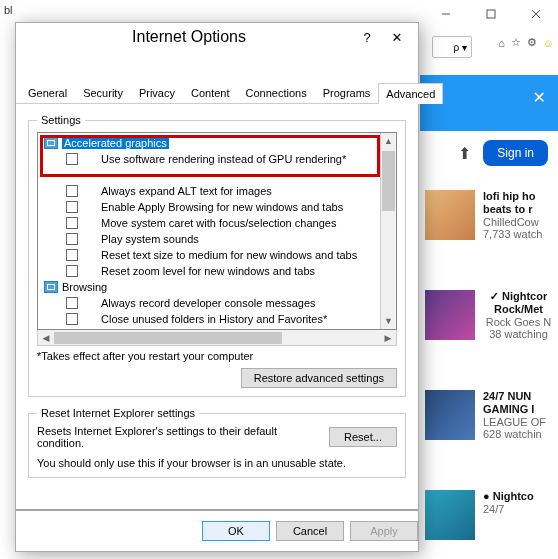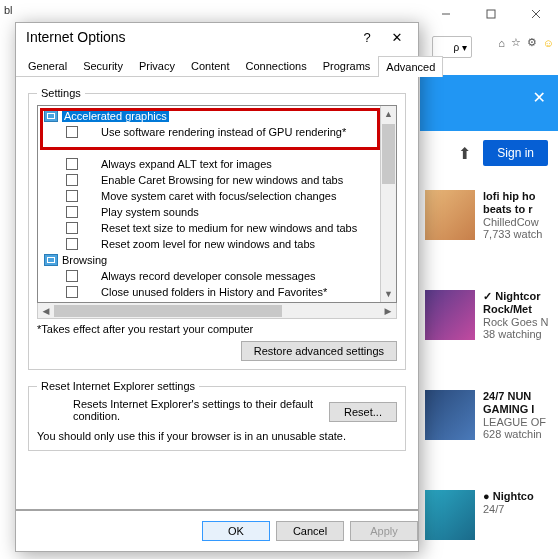--- a/index.html
+++ b/index.html
@@ -7,32 +7,32 @@
 .bg { position: absolute; inset: 0; }
 .title-buttons { position: absolute; top: 0; right: 0; display: flex; }
 .title-btn { width: 45px; height: 28px; display: flex; align-items: center; justify-content: center; color: #555; }
 .title-btn svg { width: 10px; height: 10px; }
 .chrome-icons { position: absolute; top: 36px; right: 4px; display: flex; align-items: center; gap: 6px; }
 .chrome-icons > * { color: #555; }
 .blue-banner { position: absolute; top: 75px; left: 420px; right: 0; height: 56px; background: #2196f3; }
 .blue-close { position: absolute; top: 88px; right: 12px; color: #fff; font-size: 16px; }
 .sign-area { position: absolute; top: 140px; right: 10px; display: flex; gap: 12px; align-items: center; }
 .upload-i { color: #444; }
-.signin-btn { background: #065fd4; color: #fff; padding: 6px 14px; border-radius: 2px; font-size: 12px; font-weight: 500; }
+.signin-btn { background: #065fd4; color: #fff; padding: 6px 14px; border-radius: 8px; font-size: 12px; font-weight: 500; }
 .video { position: absolute; left: 425px; right: 4px; display: flex; gap: 8px; }
 .thumb { width: 50px; height: 50px; background: #888; flex-shrink: 0; background-size: cover; }
 .vinfo { flex: 1; overflow: hidden; }
 .vtitle { font-size: 11px; font-weight: 700; color: #111; line-height: 1.2; white-space: nowrap; overflow: hidden; }
 .vchan, .vstats { font-size: 11px; color: #666; white-space: nowrap; overflow: hidden; }
 .dialog { position: absolute; left: 15px; top: 22px; width: 404px; height: 530px; background: #fff; border: 1px solid #aaa; box-shadow: 3px 3px 18px rgba(0,0,0,.35); display: flex; flex-direction: column; }
 .dlg-head { height: 28px; display: flex; align-items: center; padding: 0 6px 0 10px; }
-.dlg-title { flex: 1; font-size: 14px; }
+.dlg-title { flex: 1; font-size: 16px; text-align: center; }
 .dlg-help, .dlg-close { width: 30px; text-align: center; font-size: 13px; }
 .tabs { display: flex; padding: 4px 4px 0 4px; border-bottom: 1px solid #ccc; position: relative; }
-.tab { padding: 4px 7px; font-size: 11px; border: 1px solid transparent; border-bottom: none; cursor: default; position: relative; }
+.tab { padding: 4px 7px; font-size: 11px; border: 1px solid transparent; border-bottom: none; cursor: default; position: relative; margin-top: 27px; }
 .tab.active { border-color: #ccc; background: #fff; z-index: 2; top: 1px; }
 .body { flex: 1; padding: 10px 12px; display: flex; flex-direction: column; }
 fieldset { border: 1px solid #ccc; padding: 6px 8px 8px 8px; margin-bottom: 10px; }
 legend { padding: 0 4px; font-size: 11px; }
 .tree-box { border: 1px solid #888; background: #fff; height: 198px; position: relative; display: flex; }
 .tree-content { flex: 1; overflow: hidden; padding: 2px 0; }
 .redbox { position: absolute; left: 2px; top: 2px; right: 16px; height: 42px; border: 3px solid #c00; pointer-events: none; }
 .tree-row { display: flex; align-items: center; height: 16px; padding-left: 6px; }
 .tree-row.ind1 { padding-left: 28px; gap: 17px; }
 .cat-ic { width: 14px; height: 12px; background: #4aa3df; border: 1px solid #2a7db8; margin-right: 4px; position: relative; }
@@ -44,21 +44,21 @@
 .tree-scroll .up { top: 0; } .tree-scroll .down { bottom: 0; }
 .tree-scroll .thumb-s { position: absolute; left: 1px; right: 1px; top: 18px; height: 60px; background: #c8c8c8; }
 .hscroll { height: 16px; background: #f0f0f0; border: 1px solid #ccc; border-top: none; display: flex; align-items: center; }
 .hscroll .l, .hscroll .r { width: 16px; text-align: center; color: #666; font-size: 9px; }
 .hscroll .track { flex: 1; position: relative; height: 14px; }
 .hscroll .th { position: absolute; left: 0; width: 70%; top: 1px; bottom: 1px; background: #c8c8c8; }
 .note { margin-top: 4px; font-size: 11px; }
 .restore-row { text-align: right; margin-top: 6px; }
 .btn { border: 1px solid #adadad; background: #e1e1e1; padding: 3px 12px; font-size: 11px; min-width: 68px; }
 .btn:disabled, .btn.disabled { color: #999; }
-.reset-row { display: flex; align-items: flex-end; gap: 8px; margin-left: 36px; }
+.reset-row { display: flex; align-items: center; gap: 8px; }
 .reset-txt { flex: 1; font-size: 11px; }
 .warn { margin-top: 8px; font-size: 11px; }
 .dlg-foot { display: flex; justify-content: flex-end; gap: 6px; padding: 10px 0; border-top: 2px solid #a3a3a3; }
 .dlg-foot .btn.ok { background: #e7f1fb; border-color: #3399ff; }
 .search-bubble { position:absolute; top:36px; left:432px; width:40px; height:22px; border:1px solid #bfbfbf; border-radius:2px; display:flex; align-items:center; justify-content:flex-end; padding-right:4px; font-size:10px; background:#fff; }
 .parent-title { position:absolute; top:4px; left:0; right:150px; height:16px; font-size:11px; padding-left:4px; color:#333; overflow:hidden; }
 </style>
 </head>
 <body>
 
@@ -98,21 +98,21 @@
   <div id="videos">
       <div class="video" style="top: 190px;">
         <div class="thumb" style="background:linear-gradient(135deg,#e8b87a,#c77f4a)"></div>
         <div class="vinfo">
           <div class="vtitle">lofi hip ho</div>
           <div class="vtitle">beats to r</div>
           <div class="vchan">ChilledCow</div>
           <div class="vstats">7,733 watch</div>
         </div>
       </div>
-      <div class="video" style="top: 290px;">
+      <div class="video" style="top: 290px; text-align: center;">
         <div class="thumb" style="background:linear-gradient(135deg,#5a3b8a,#c24aa0)"></div>
         <div class="vinfo">
           <div class="vtitle">✓ Nightcor</div>
           <div class="vtitle">Rock/Met</div>
           <div class="vchan">Rock Goes N</div>
           <div class="vstats">38 watching</div>
         </div>
       </div>
       <div class="video" style="top: 390px;">
         <div class="thumb" style="background:linear-gradient(135deg,#2a4a7a,#4a7aba)"></div>
@@ -164,21 +164,21 @@
             <div class="tree-row" style="visibility: hidden;">
               <div class="cat-ic"></div>
               <span class="cat-lbl">Accessibility</span>
             </div>
             <div class="tree-row ind1">
               <div class="cb"></div>
               <span>Always expand ALT text for images</span>
             </div>
             <div class="tree-row ind1">
               <div class="cb"></div>
-              <span>Enable Caret Browsing for new windows and tabs</span>
+              <span>Enable Apply Browsing for new windows and tabs</span>
             </div>
             <div class="tree-row ind1">
               <div class="cb"></div>
               <span>Move system caret with focus/selection changes</span>
             </div>
             <div class="tree-row ind1">
               <div class="cb"></div>
               <span>Play system sounds</span>
             </div>
             <div class="tree-row ind1">

